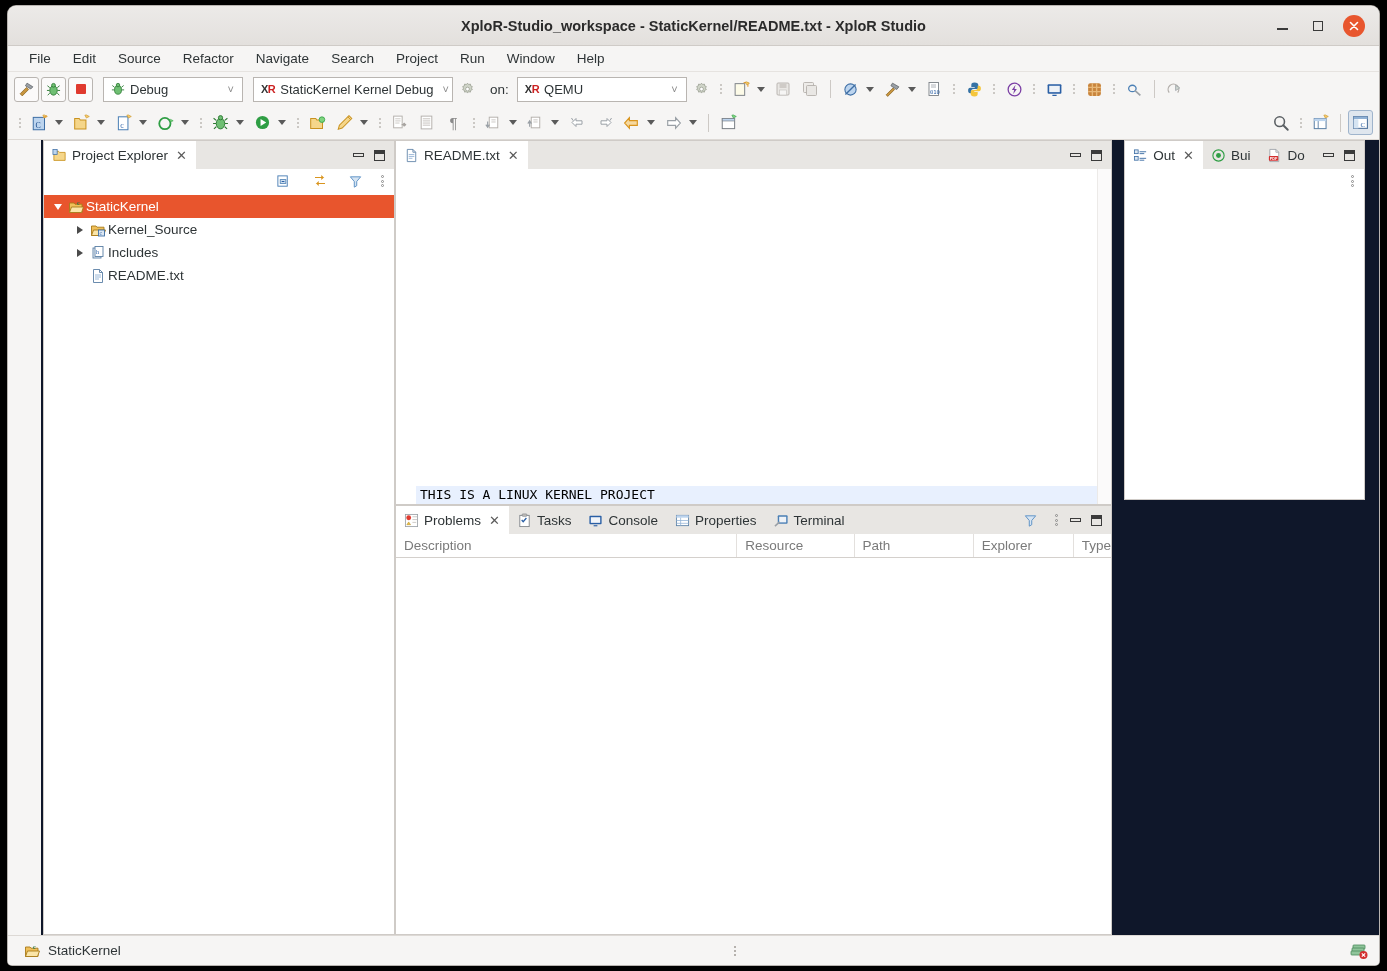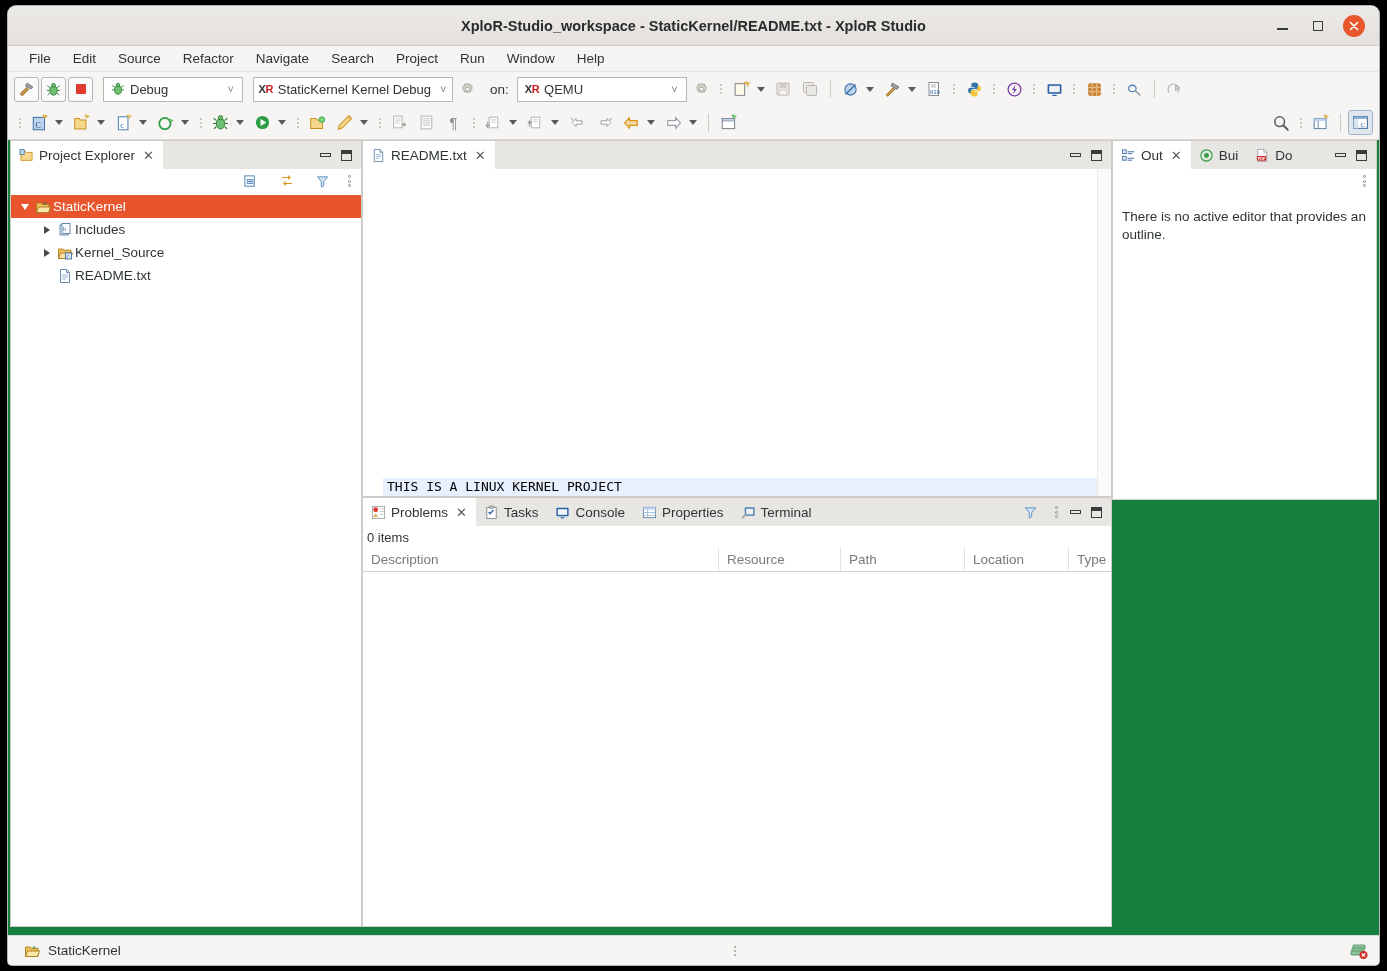--- a/index.html
+++ b/index.html
@@ -83,37 +83,37 @@
   .tb-dots i { width: 2px; height: 2px; background: #bdb9b5; border-radius: 50%; display: block; }
   .arrow-down {
     width: 0; height: 0; border-left: 4px solid transparent;
     border-right: 4px solid transparent; border-top: 5px solid #5a5a5a;
     cursor: pointer; margin: 0 4px 0 1px;
   }
   .combo {
     height: 25px; border: 1px solid #b9b5b1; background: #fff;
     display: flex; align-items: center; gap: 5px;
     padding: 0 4px 0 7px; font-size: 13px; color: #2e3436;
-    cursor: pointer; min-width: 60px; justify-content: center;
+    cursor: pointer; min-width: 60px;
   }
   .combo .chev {
     margin-left: auto; color: #8a8a8a; font-size: 11px; padding: 0 4px;
   }
   .combo-label { white-space: nowrap; }
   .on-label { font-size: 13.5px; color: #2e3436; margin: 0 6px 0 8px; text-align: right; }
   .xr-badge { font-size: 11px; font-weight: bold; color: #333; letter-spacing: -0.5px; }
   .xr-badge span { color: #cc2222; }
 
   
   svg { display: block; }
 
   
   .body-area {
     flex: 1; display: flex; min-height: 0;
-    background: #15803d; padding: 0 2px 8px 2px;
+    background: #0f172a; padding: 0 2px 0 2px; margin-left: 33px;
   }
   .left-col { width: 352px; flex: none; display: flex; flex-direction: column; min-height: 0; }
   .center-col { flex: 1; display: flex; flex-direction: column; min-height: 0; min-width: 0; }
   .right-col { width: 265px; flex: none; display: flex; flex-direction: column; min-height: 0; align-items: center; }
 
   
   .view { display: flex; flex-direction: column; min-height: 0; background: #fff;
           border: 1px solid #cfcbc7; }
   .view-tabbar {
     height: 28px; flex: none; display: flex; align-items: stretch;
@@ -670,49 +670,49 @@
                 <span class="tw-down"></span>
               </span>
             <span class="tree-icon">
               <svg width="16" height="16" viewBox="0 0 16 16">
                 <path d="M1.5,4 h4.5 l1,1.2 h7 v8.3 h-12.5 z" fill="#f0c05a" stroke="#a87a1a" stroke-width="0.9"></path>
                 <path d="M1.5,13.5 l2,-5.5 h12 l-2,5.5 z" fill="#fae5a8" stroke="#a87a1a" stroke-width="0.9"></path>
                 <text x="9" y="5.5" font-size="6" fill="#2a7a4a" font-family="serif" font-weight="bold">c</text>
               </svg>
             </span>
             <span class="tree-label">StaticKernel</span>
-          </div>
-
-          <div class="tree-row" style="padding-left:28px">
-            <span class="twisty">
-                <span class="tw-right"></span>
-              </span>
-            <span class="tree-icon">
-              <svg width="16" height="16" viewBox="0 0 16 16">
-                <rect x="3" y="3" width="8" height="10" fill="#eef2f7" stroke="#5a7fa5" stroke-width="0.9"></rect>
-                <rect x="5" y="1.5" width="8" height="10" fill="#fff" stroke="#5a7fa5" stroke-width="0.9"></rect>
-                <text x="6" y="9" font-size="6" fill="#2a5fa5" font-family="serif">h</text>
-              </svg>
-            </span>
-            <span class="tree-label">Includes</span>
           </div>
 
           <div class="tree-row" style="padding-left:28px">
             <span class="twisty">
                 <span class="tw-right"></span>
               </span>
             <span class="tree-icon">
               <svg width="16" height="16" viewBox="0 0 16 16">
                 <path d="M1.5,4 h4.5 l1,1.2 h7 v8.3 h-12.5 z" fill="#f0c05a" stroke="#a87a1a" stroke-width="0.9"></path>
                 <path d="M1.5,13.5 l2,-5.5 h12 l-2,5.5 z" fill="#fae5a8" stroke="#a87a1a" stroke-width="0.9"></path>
                 <rect x="8.5" y="8" width="6" height="6" fill="#dce7f2" stroke="#3f6fa5" stroke-width="0.9"></rect>
                 <text x="9.6" y="13" font-size="5.5" fill="#2a5fa5" font-family="serif">c</text>
               </svg>
             </span>
             <span class="tree-label">Kernel_Source</span>
+          </div>
+
+          <div class="tree-row" style="padding-left:28px">
+            <span class="twisty">
+                <span class="tw-right"></span>
+              </span>
+            <span class="tree-icon">
+              <svg width="16" height="16" viewBox="0 0 16 16">
+                <rect x="3" y="3" width="8" height="10" fill="#eef2f7" stroke="#5a7fa5" stroke-width="0.9"></rect>
+                <rect x="5" y="1.5" width="8" height="10" fill="#fff" stroke="#5a7fa5" stroke-width="0.9"></rect>
+                <text x="6" y="9" font-size="6" fill="#2a5fa5" font-family="serif">h</text>
+              </svg>
+            </span>
+            <span class="tree-label">Includes</span>
           </div>
 
           <div class="tree-row" style="padding-left:28px">
             <span class="twisty"></span>
             <span class="tree-icon">
               <svg width="16" height="16" viewBox="0 0 16 16">
                 <path d="M3.5,1.5 h6 l3,3 v10 h-9 z" fill="#fff" stroke="#5a7fa5" stroke-width="0.9"></path>
                 <path d="M9.5,1.5 v3 h3" fill="none" stroke="#5a7fa5" stroke-width="0.9"></path>
                 <path d="M5,7 h6 M5,9 h6 M5,11 h4" stroke="#8fb0d4" stroke-width="0.9"></path>
               </svg>
@@ -806,27 +806,26 @@
             <div class="vdots">
                 <i></i>
                 <i></i>
                 <i></i>
               </div>
             <div class="ctrl-min"></div>
             <div class="ctrl-max"></div>
           </div>
         </div>
 
-        <div class="items-count">0 items</div>
 
         <div class="table-head">
           <div class="th" style="width:356px">Description</div>
           <div class="th" style="width:122px">Resource</div>
           <div class="th" style="width:124px">Path</div>
-          <div class="th" style="width:104px">Location</div>
+          <div class="th" style="width:104px">Explorer</div>
           <div class="th" style="flex:1;border-right:none">Type</div>
         </div>
 
         <div class="table-body"></div>
       </div>
 
     </div>
 
     <div class="right-col">
       <div class="view" style="height:360px">
@@ -862,21 +861,20 @@
             <div class="ctrl-max"></div>
           </div>
         </div>
         <div class="view-toolbar">
           <div class="vdots">
               <i></i>
               <i></i>
               <i></i>
             </div>
         </div>
-        <div class="outline-body">There is no active editor that provides an outline.</div>
       </div>
     </div>
 
   </div>
 
   <div class="statusbar">
     <span>
       <svg width="16" height="16" viewBox="0 0 16 16">
         <path d="M1.5,4 h4.5 l1,1.2 h7 v8.3 h-12.5 z" fill="#f0c05a" stroke="#a87a1a" stroke-width="0.9"></path>
         <path d="M1.5,13.5 l2,-5.5 h12 l-2,5.5 z" fill="#fae5a8" stroke="#a87a1a" stroke-width="0.9"></path>

